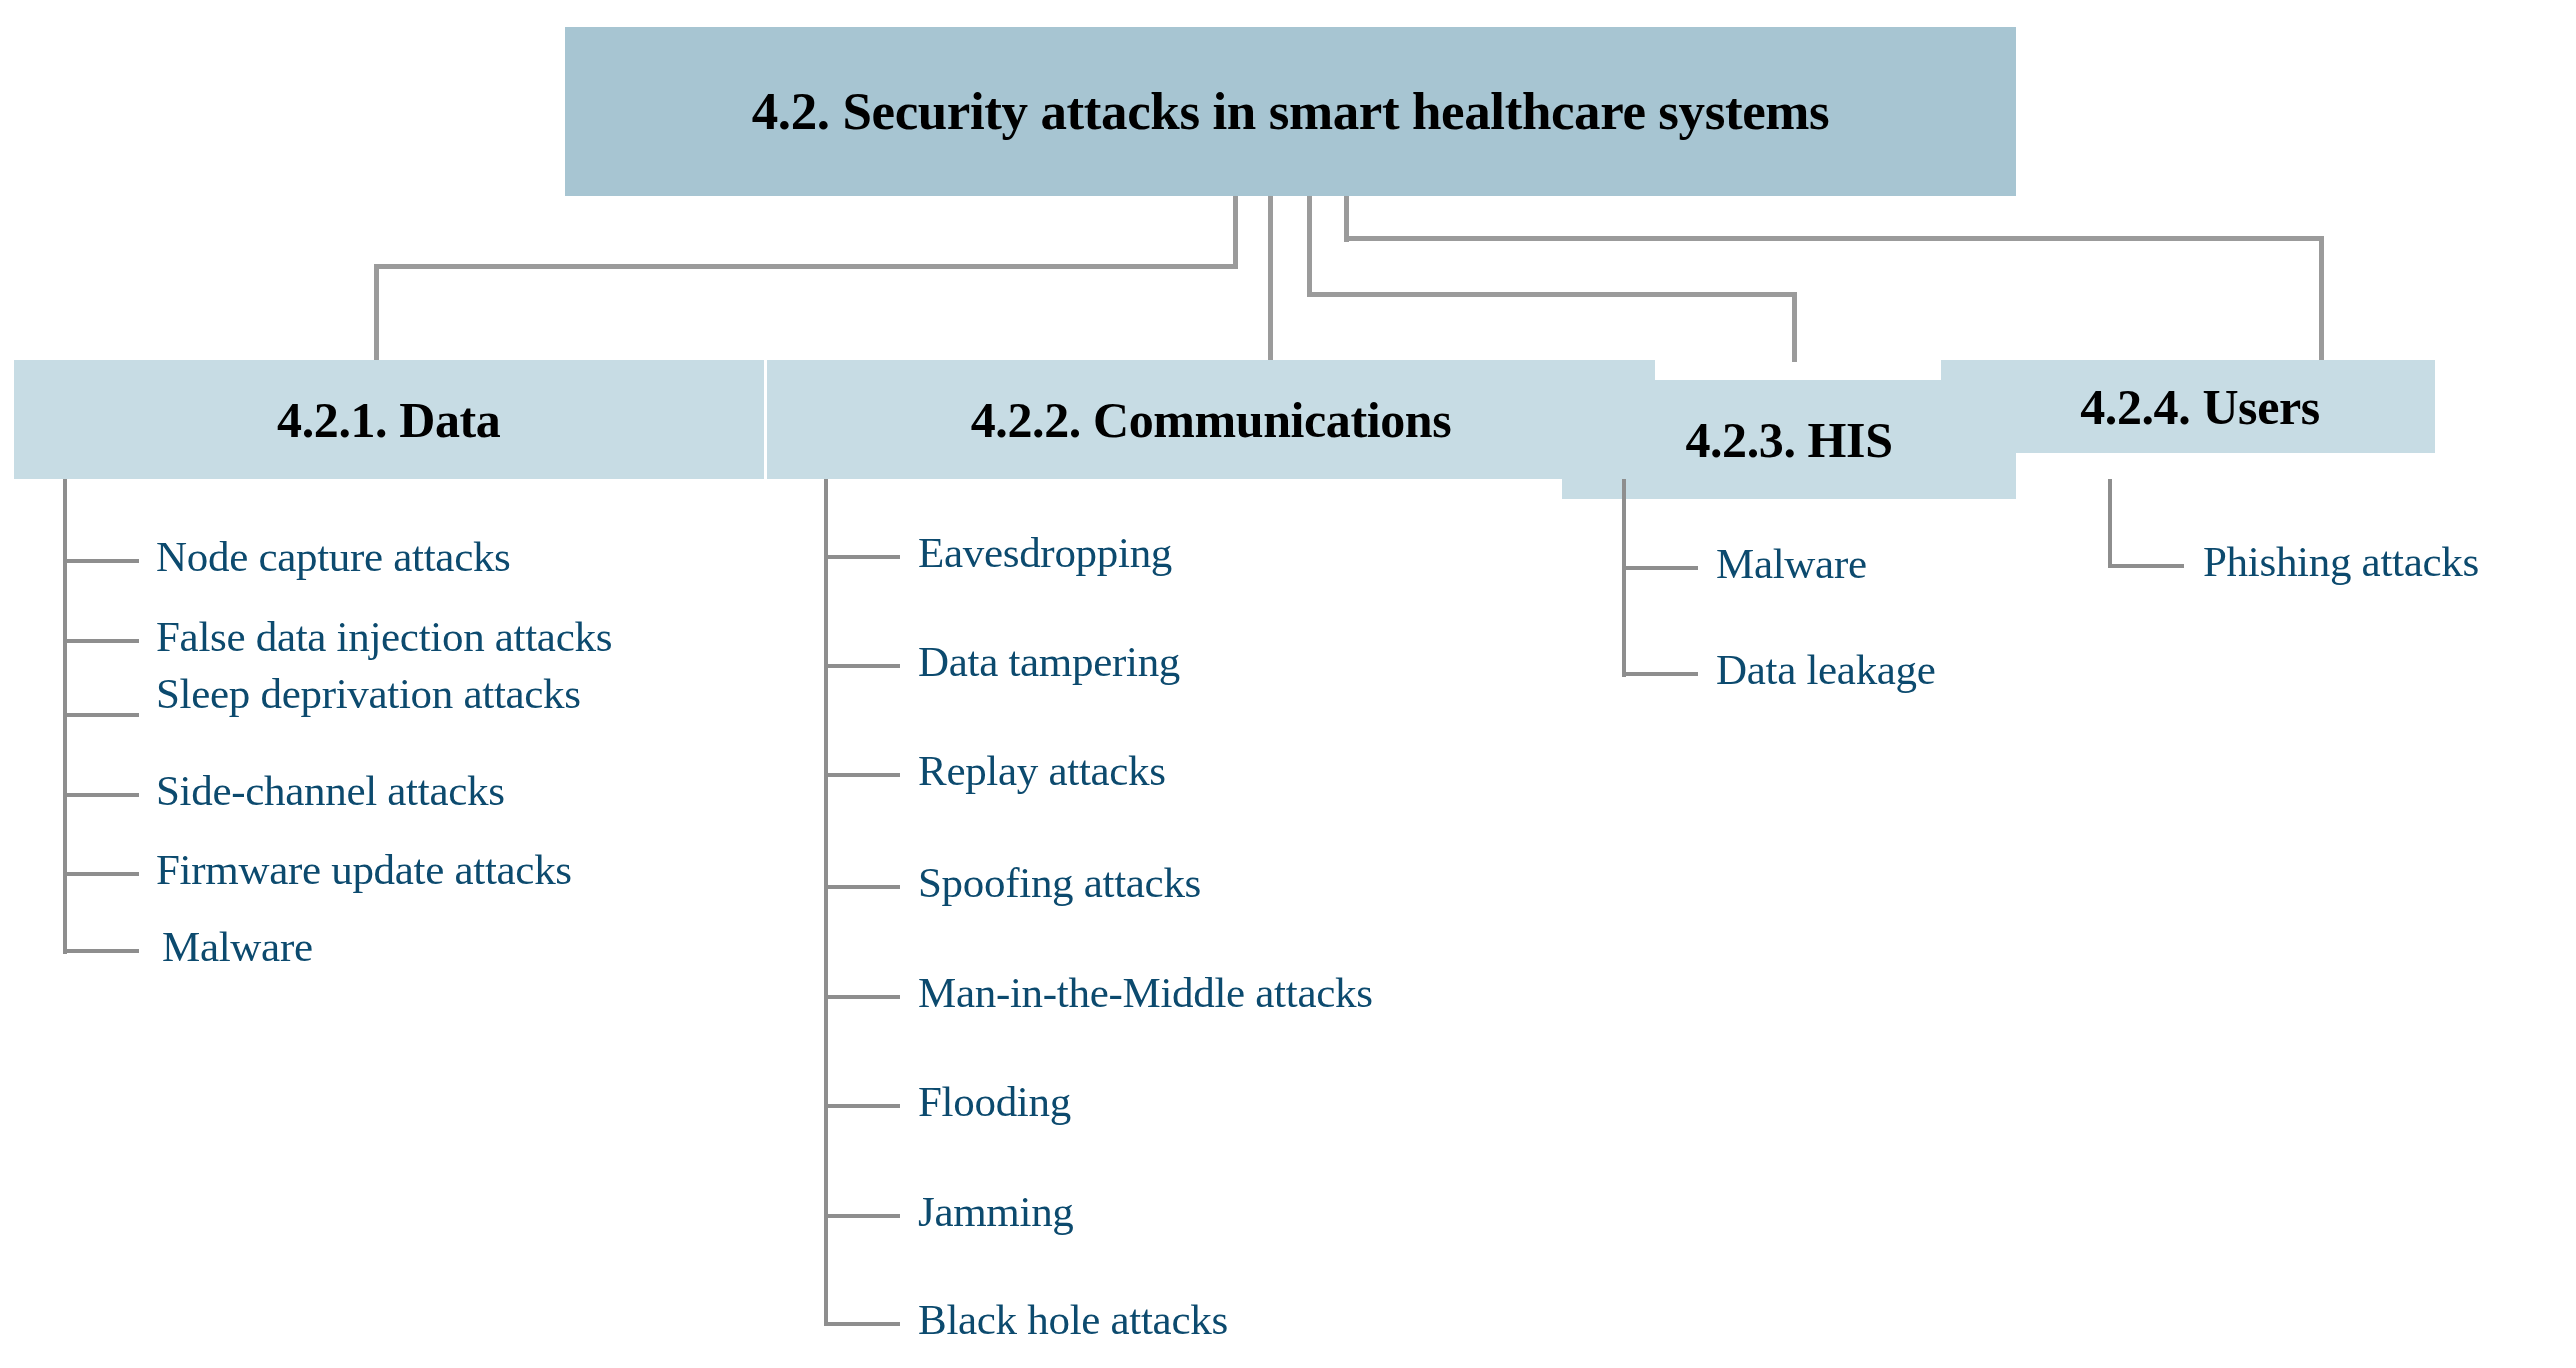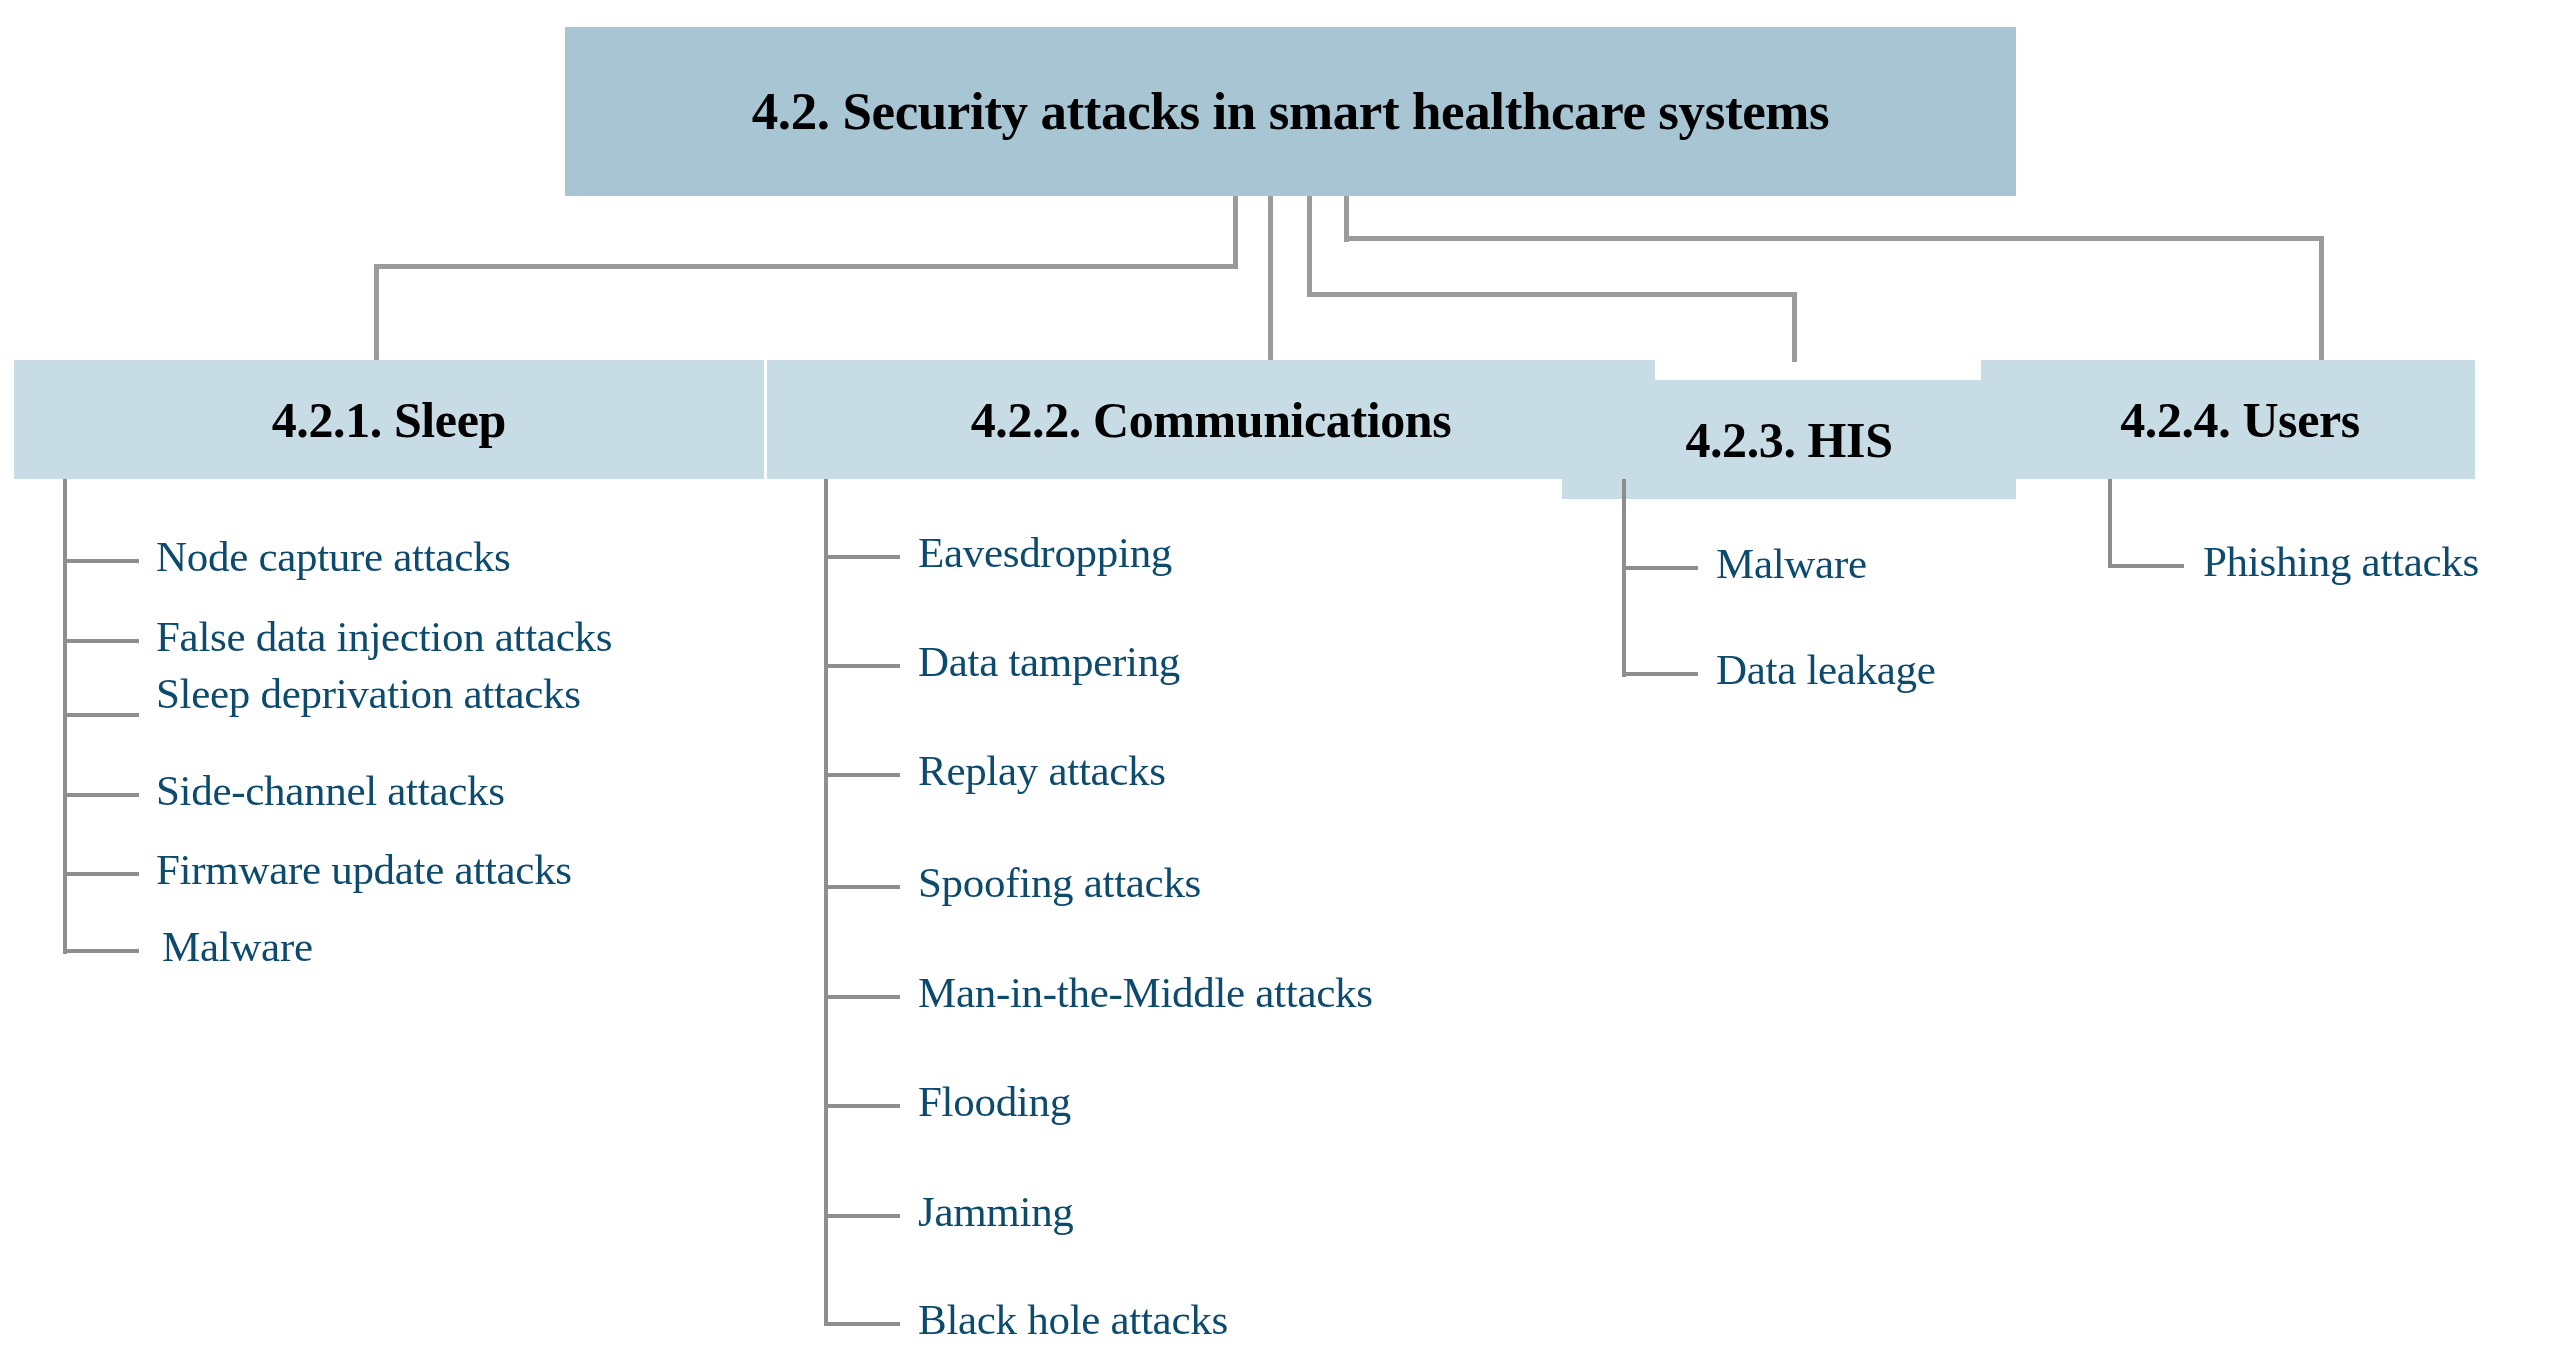--- a/index.html
+++ b/index.html
@@ -85,32 +85,32 @@
 
   <div class="line vline" style="left:1307px; top:196px; height:101px;"></div>
   <div class="line hline" style="left:1307px; top:292px; width:490px;"></div>
   <div class="line vline" style="left:1792px; top:292px; height:70px;"></div>
 
   <div class="line vline" style="left:1344px; top:196px; height:46px;"></div>
   <div class="line hline" style="left:1344px; top:236px; width:980px;"></div>
   <div class="line vline" style="left:2319px; top:236px; height:126px;"></div>
 
   <div class="box cat" style="left:13.8px; top:360px; width:750px; height:119px;">
-    <span>4.2.1. Sleep</span>
+    <span>4.2.1. Data</span>
   </div>
 
   <div class="box cat" style="left:767px; top:360px; width:888px; height:119px;">
     <span>4.2.2. Communications</span>
   </div>
 
   <div class="box cat" style="left:1562px; top:380px; width:454px; height:119px;">
     <span>4.2.3. HIS</span>
   </div>
 
-  <div class="box cat" style="left:1981px; top:360px; width:494px; height:119px;padding-left:24px;">
+  <div class="box cat" style="left:1941px; top:360px; width:494px; height:93px;padding-left:24px;">
     <span>4.2.4. Users</span>
   </div>
 
   <div class="spine" style="left:63px; top:479px; height:475px;"></div>
 
   <div class="tick" style="left:63px; top:559px; width:76px;"></div>
   <div class="leaf-label" style="left:156px; top:535px;">Node capture attacks</div>
 
   <div class="tick" style="left:63px; top:639px; width:76px;"></div>
   <div class="leaf-label" style="left:156px; top:615px;">False data injection attacks</div>

